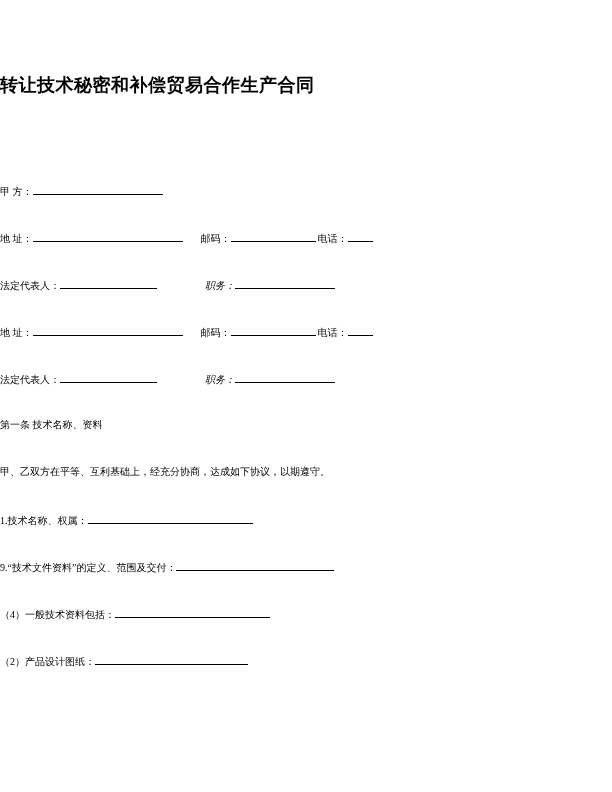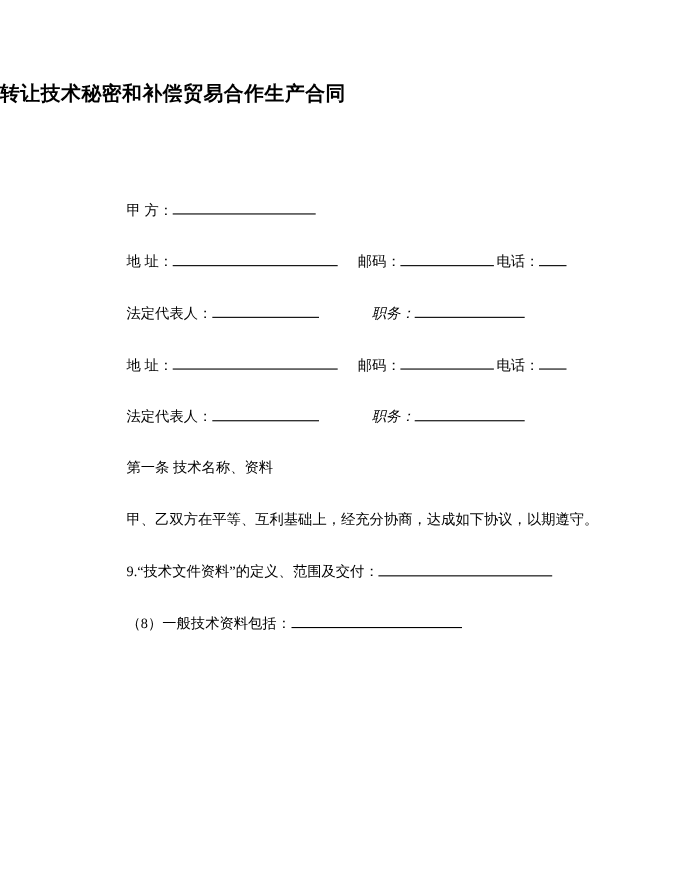--- a/index.html
+++ b/index.html
@@ -17,23 +17,22 @@
   .title {
     padding-top: 74px;
     font-size: 18px;
     font-weight: bold;
     text-align: left;
     letter-spacing: 0.5px;
     line-height: 22px;
   }
   .content {
     margin-top: 86px;
-    padding-left: 115px;
     padding-right: 80px;
-    font-size: 13px;
+    font-size: 10px;
   }
   .line {
     line-height: 16px;
     height: 16px;
     margin-bottom: 31px;
     white-space: nowrap;
   }
   .blank {
     display: inline-block;
     border-bottom: 1px solid #000000;
@@ -85,24 +84,30 @@
     </div>
 
     <div class="line">
       <span>第一条  技术名称、资料</span>
     </div>
 
     <div class="line">
       <span>甲、乙双方在平等、互利基础上，经充分协商，达成如下协议，以期遵守。</span>
     </div>
 
+    <div class="line">
+      <span>1.技术名称、权属：</span><span class="blank w-item1"></span>
+    </div>
 
     <div class="line">
       <span>9.“技术文件资料”的定义、范围及交付：</span><span class="blank w-item2"></span>
     </div>
 
     <div class="line">
-      <span>（8）一般技术资料包括：</span><span class="blank w-sub1"></span>
+      <span>（4）一般技术资料包括：</span><span class="blank w-sub1"></span>
     </div>
 
+    <div class="line">
+      <span>（2）产品设计图纸：</span><span class="blank w-sub2"></span>
+    </div>
 
   </div>
 </div>
 
 </body></html>

